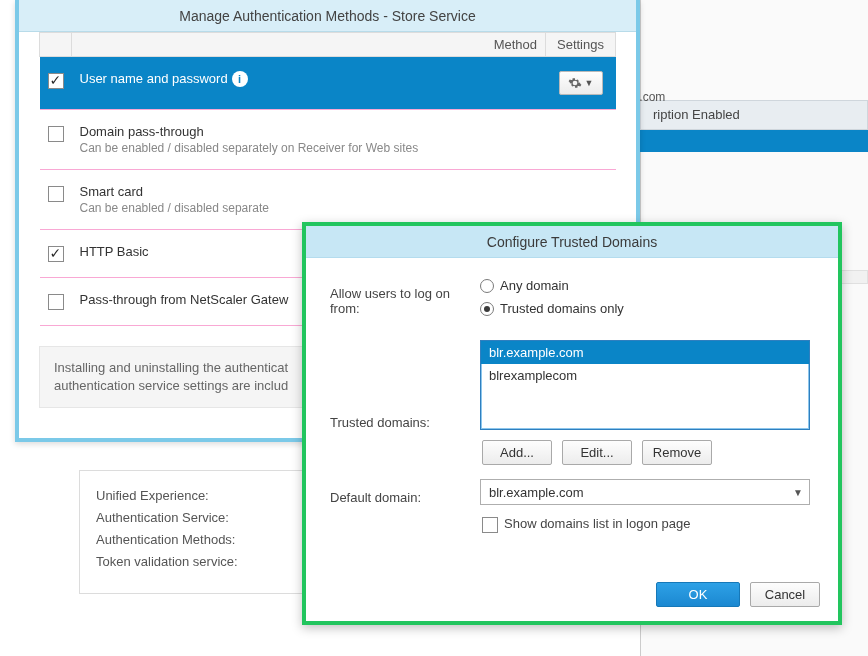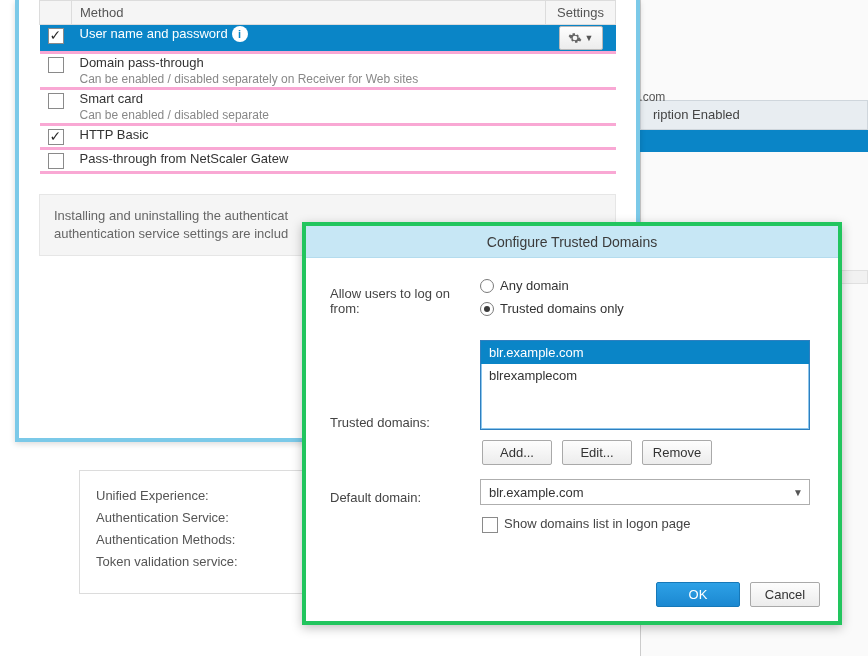--- a/index.html
+++ b/index.html
@@ -102,30 +102,30 @@
     color: #444;
   }
   .dlg-auth table {
     width: calc(100% - 40px);
     margin: 0 20px;
     border-collapse: collapse;
   }
   .dlg-auth th {
     background: #f5f5f5;
     border: 1px solid #dcdcdc;
-    text-align: left;
+    text-align: right;
     padding: 4px 8px;
     font-weight: normal;
     color: #555;
   }
   .dlg-auth th.check-col { width: 32px; }
   .dlg-auth th.settings-col { width: 70px; text-align: center;}
   .dlg-auth td {
-    border-bottom: 3px solid #f9a8d4;
-    padding: 1px 8px;
+    border-bottom: 1px solid #f9a8d4;
+    padding: 14px 8px;
     vertical-align: top;
   }
   .dlg-auth tr.selected td {
     background: #0a85c7;
     color: #fff;
   }
   .checkbox {
     display: inline-block;
     width: 16px; height: 16px;
     border: 1px solid #8a8a8a;
@@ -257,20 +257,21 @@
 
 <div class="props-panel">
   <div class="row">Unified Experience:</div>
   <div class="row">Authentication Service:</div>
   <div class="row">Authentication Methods:</div>
   <div class="row"></div>
   <div class="row">Token validation service:</div>
 </div>
 
 <div class="dlg-auth">
+  <div class="titlebar">Manage Authentication Methods - Store Service</div>
 
   <table>
     <thead>
       <tr>
         <th class="check-col"></th>
         <th>Method</th>
         <th class="settings-col">Settings</th>
       </tr>
     </thead>
     <tbody id="auth-rows">

